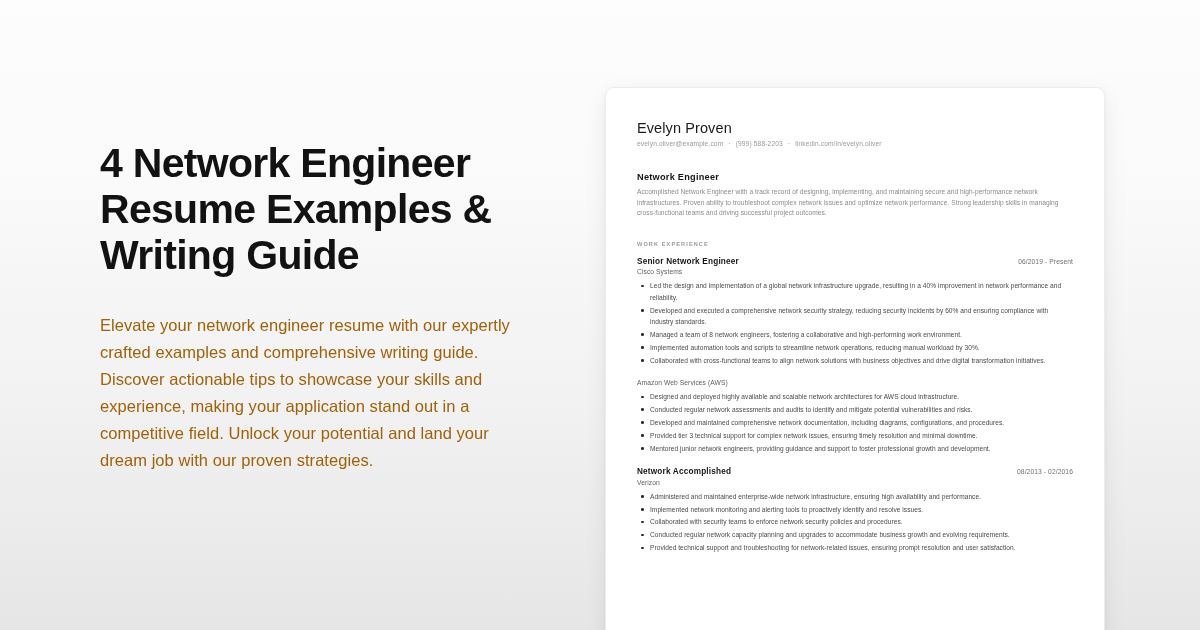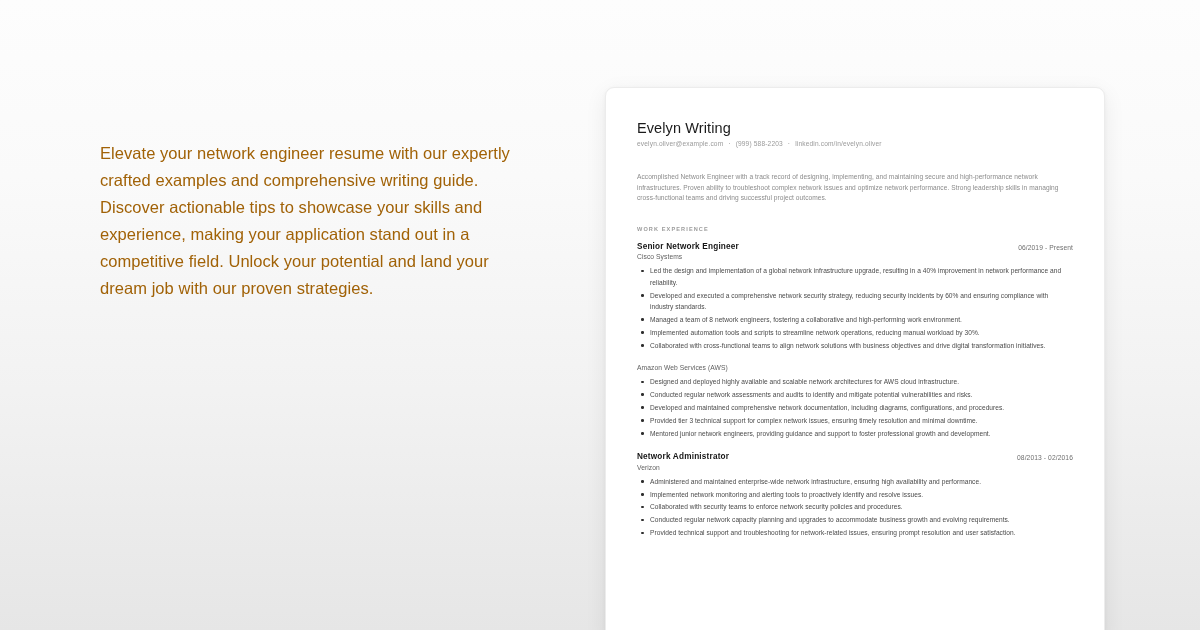--- a/index.html
+++ b/index.html
@@ -94,21 +94,21 @@
     letter-spacing: 1.1px;
     text-transform: uppercase;
     margin-bottom: 10px;
   }
 
   .job { margin-bottom: 13px; }
 
   .job-head {
     display: flex;
     justify-content: space-between;
-    align-items: flex-end;
+    align-items: center;
   }
 
   .job-title {
     font-size: 8.2px;
     font-weight: bold;
     color: #151515;
     letter-spacing: 0.2px;
   }
 
   .job-dates {
@@ -146,35 +146,37 @@
     width: 2.6px;
     height: 2.6px;
     border-radius: 50%;
     background: #2e2e2e;
   }
 </style>
 </head>
 <body>
 
 <div class="promo">
+  <h1 class="promo-title">4 Network Engineer Resume Examples &amp; Writing Guide</h1>
   <p class="promo-body">Elevate your network engineer resume with our expertly crafted examples and comprehensive writing guide. Discover actionable tips to showcase your skills and experience, making your application stand out in a competitive field. Unlock your potential and land your dream job with our proven strategies.</p>
 </div>
 
 <div class="resume-card">
 
-  <div class="r-name">Evelyn Writing</div>
+  <div class="r-name">Evelyn Proven</div>
 
   <div class="r-contact">
     <span>evelyn.oliver@example.com</span>
     <span class="sep">·</span>
     <span>(999) 588-2203</span>
     <span class="sep">·</span>
     <span>linkedin.com/in/evelyn.oliver</span>
   </div>
 
+  <div class="r-headline">Network Engineer</div>
   <div class="r-summary">Accomplished Network Engineer with a track record of designing, implementing, and maintaining secure and high-performance network infrastructures. Proven ability to troubleshoot complex network issues and optimize network performance. Strong leadership skills in managing cross-functional teams and driving successful project outcomes.</div>
 
   <div class="r-section-label">WORK EXPERIENCE</div>
 
   <div class="job">
     <div class="job-head">
       <span class="job-title">Senior Network Engineer</span>
       <span class="job-dates">06/2019 - Present</span>
     </div>
     <div class="job-company">Cisco Systems</div>
@@ -193,21 +195,21 @@
       <li>Designed and deployed highly available and scalable network architectures for AWS cloud infrastructure.</li>
       <li>Conducted regular network assessments and audits to identify and mitigate potential vulnerabilities and risks.</li>
       <li>Developed and maintained comprehensive network documentation, including diagrams, configurations, and procedures.</li>
       <li>Provided tier 3 technical support for complex network issues, ensuring timely resolution and minimal downtime.</li>
       <li>Mentored junior network engineers, providing guidance and support to foster professional growth and development.</li>
     </ul>
   </div>
 
   <div class="job">
     <div class="job-head">
-      <span class="job-title">Network Administrator</span>
+      <span class="job-title">Network Accomplished</span>
       <span class="job-dates">08/2013 - 02/2016</span>
     </div>
     <div class="job-company">Verizon</div>
     <ul class="job-bullets">
       <li>Administered and maintained enterprise-wide network infrastructure, ensuring high availability and performance.</li>
       <li>Implemented network monitoring and alerting tools to proactively identify and resolve issues.</li>
       <li>Collaborated with security teams to enforce network security policies and procedures.</li>
       <li>Conducted regular network capacity planning and upgrades to accommodate business growth and evolving requirements.</li>
       <li>Provided technical support and troubleshooting for network-related issues, ensuring prompt resolution and user satisfaction.</li>
     </ul>

